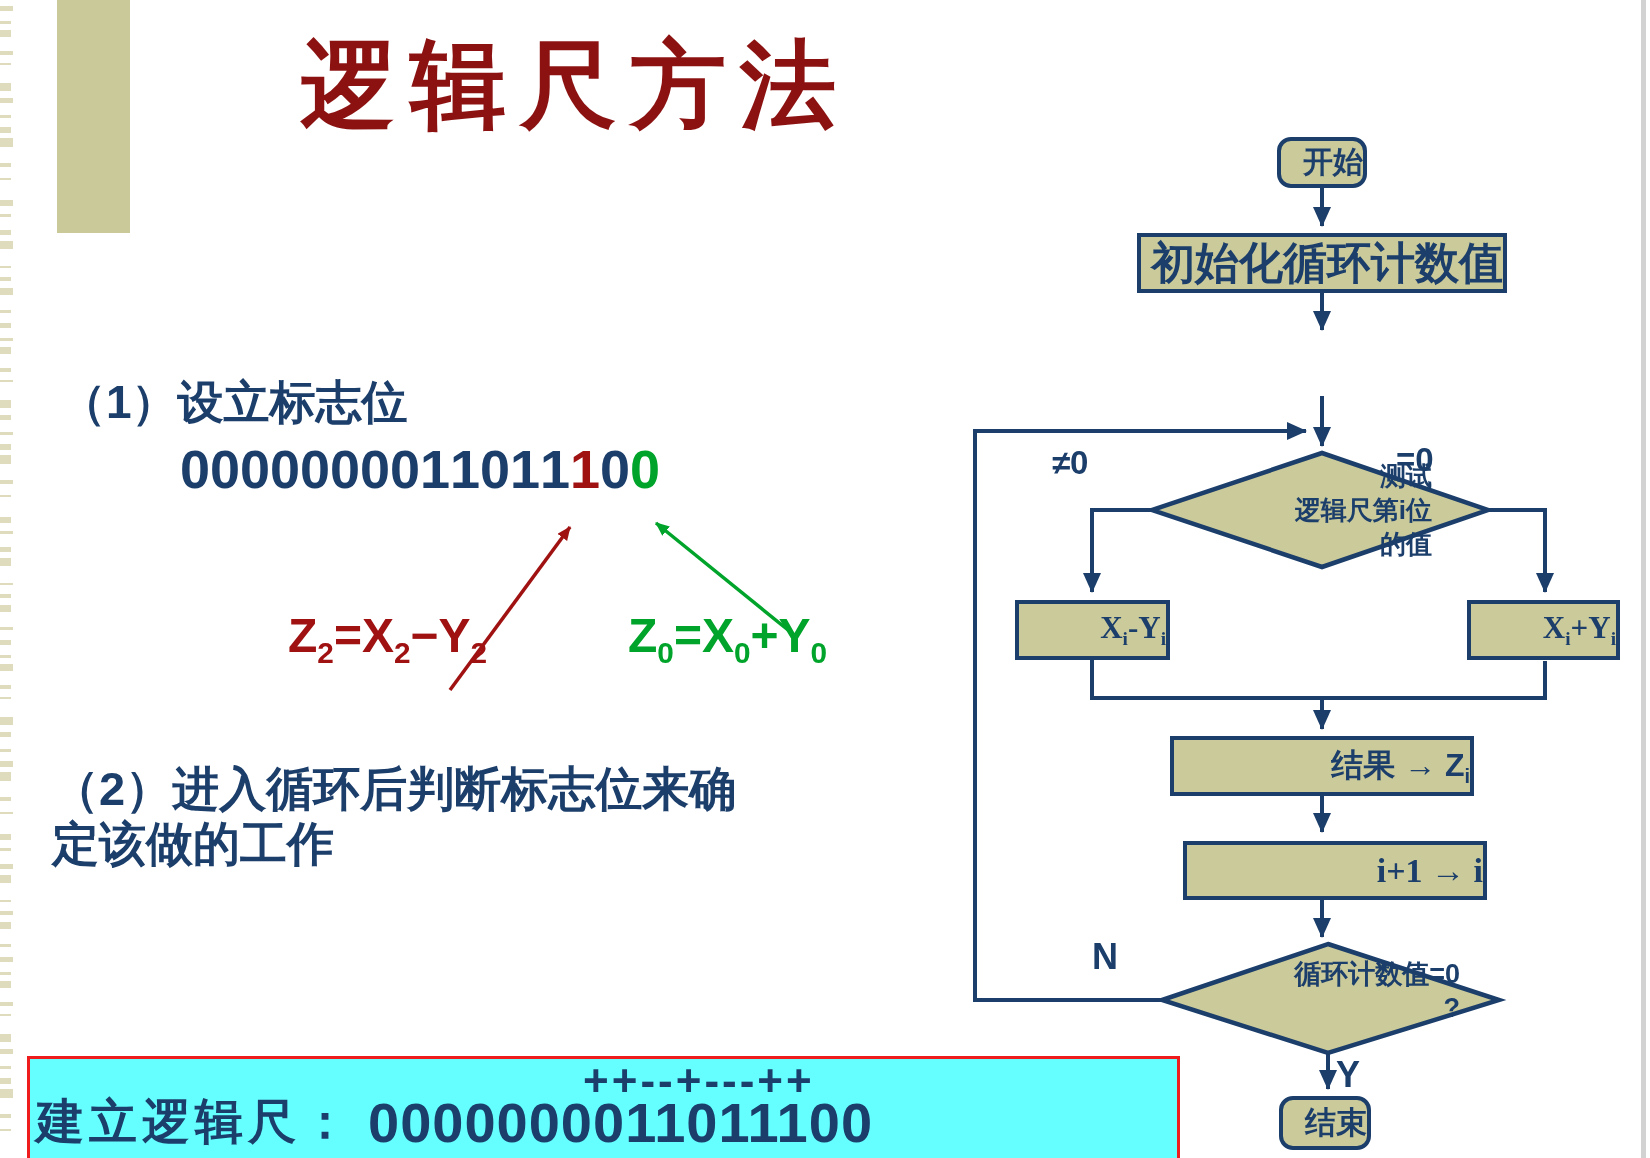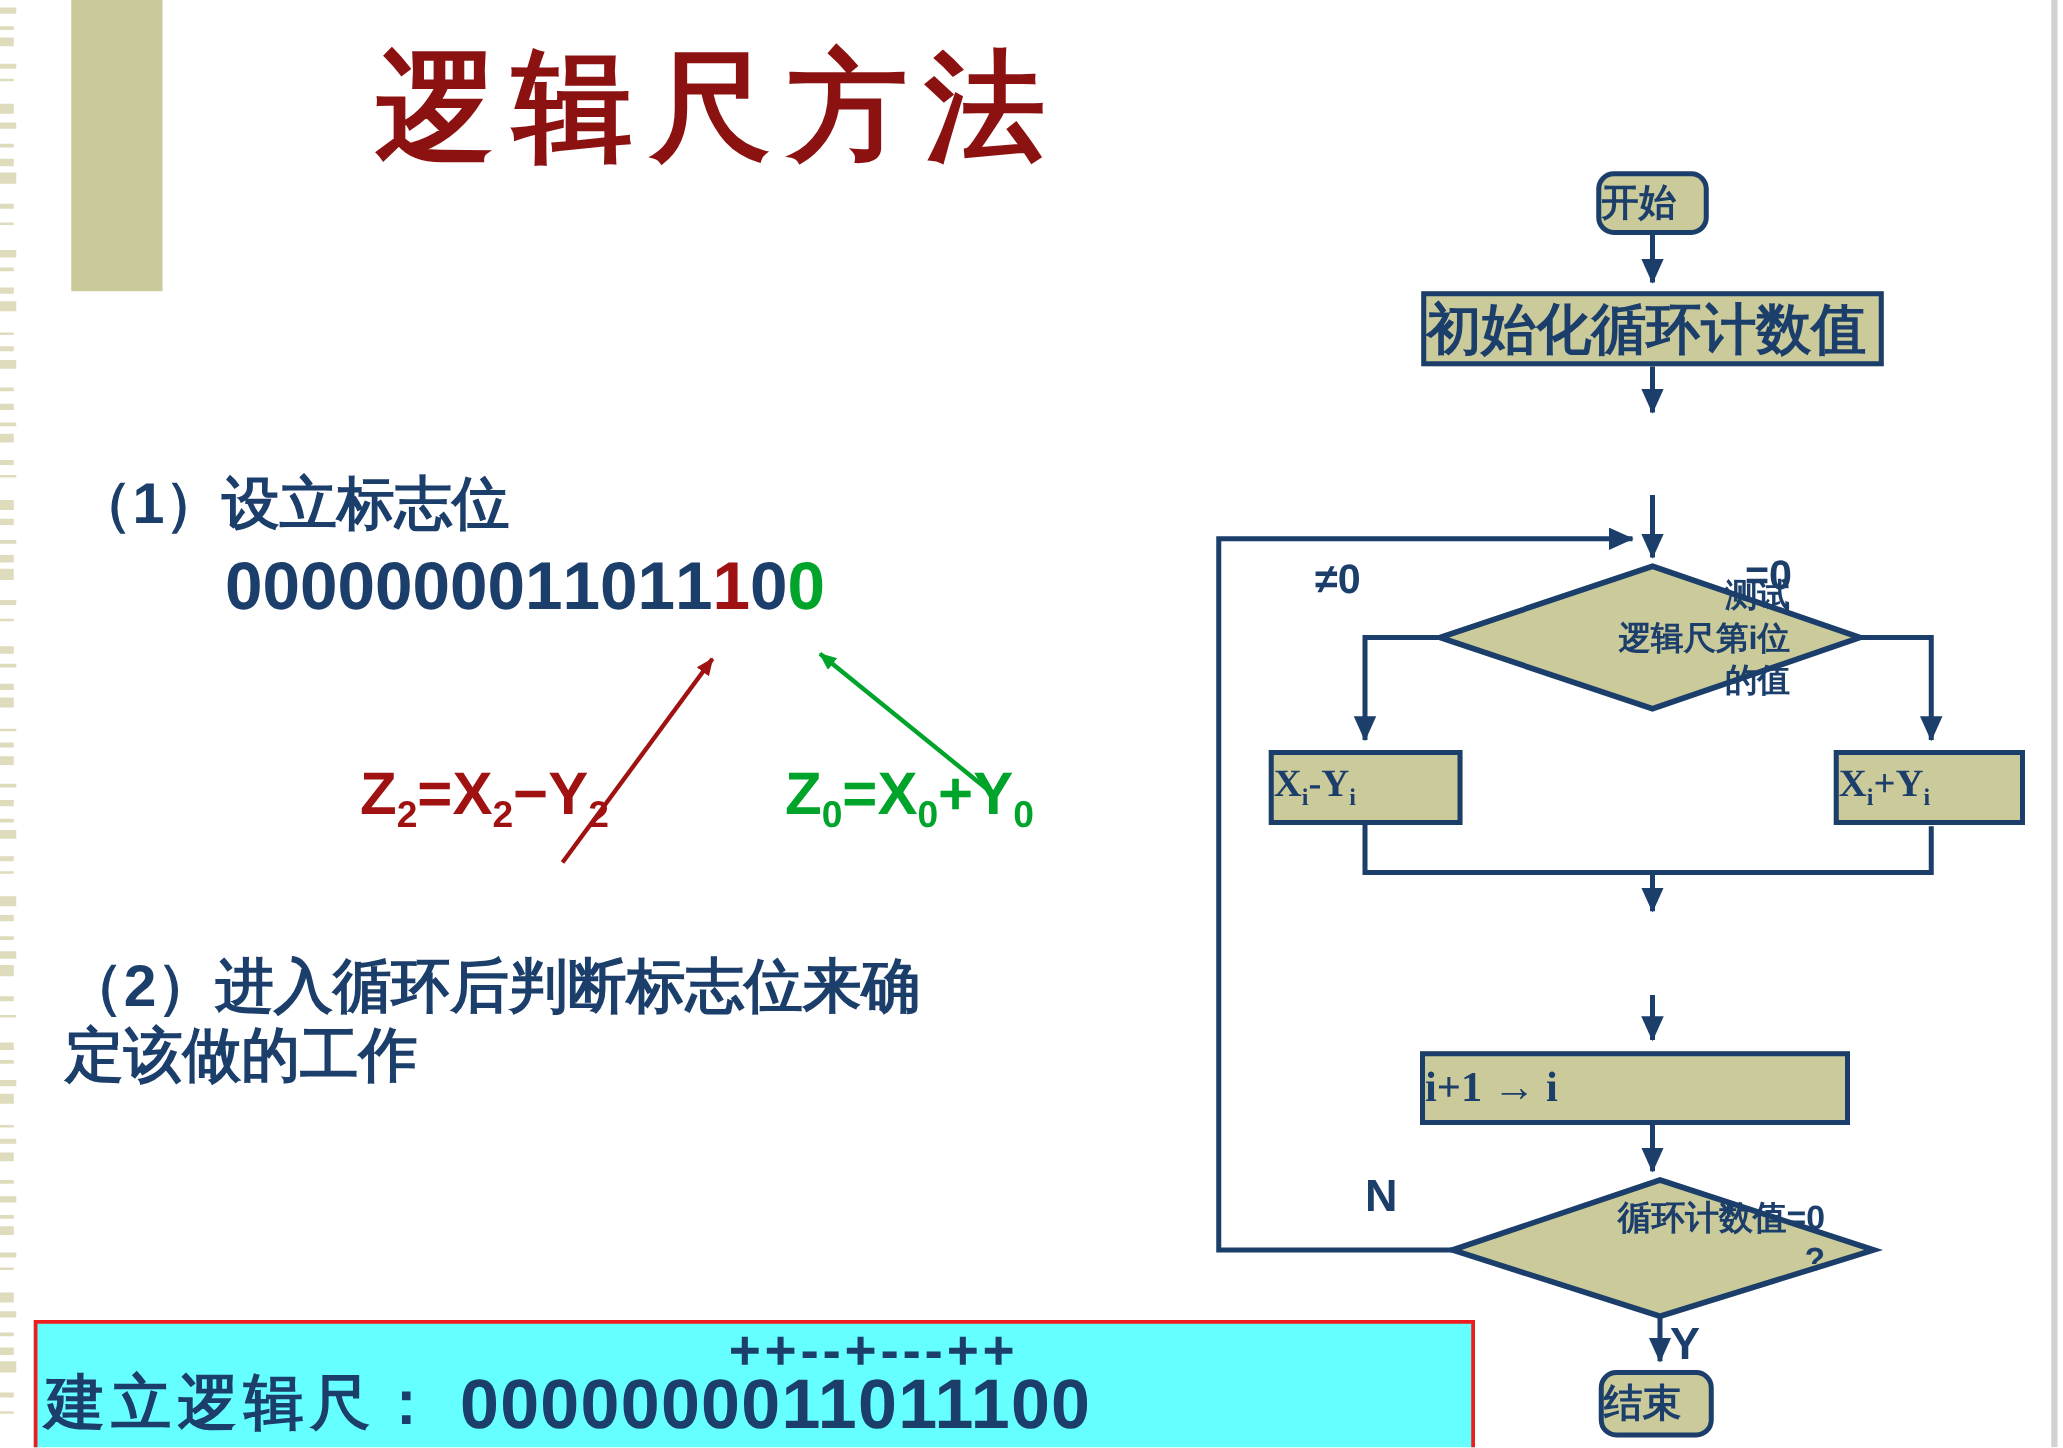--- a/index.html
+++ b/index.html
@@ -36,30 +36,30 @@
   .ruler-box{left:27px;top:1056px;width:1153px;height:112px;background:var(--cyan_bg);
              border:3px solid var(--red_border);box-sizing:border-box;}
   .pm{left:583px;top:1056px;font-size:44px;font-weight:bold;color:var(--navy);letter-spacing:3px;}
   .ruler-line{left:36px;top:1090px;display:flex;align-items:flex-start;color:var(--navy);white-space:nowrap;}
   .ruler-label{font-family:"Liberation Serif","DejaVu Serif",serif;font-size:48px;font-weight:bold;
                letter-spacing:5px;margin-right:14px;}
   .ruler-binary{font-size:56px;font-weight:bold;letter-spacing:1px;}
   
   svg.overlay{position:absolute;left:0;top:0;z-index:1;}
   .fbox{z-index:2;background:var(--khaki_fill);border:4px solid var(--navy);box-sizing:border-box;
-        display:flex;align-items:center;justify-content:flex-start;color:var(--navy);font-weight:bold;}
+        display:flex;align-items:center;justify-content:flex-end;color:var(--navy);font-weight:bold;}
   .round{border-radius:14px;}
   .fb-start{left:1277px;top:137px;width:90px;height:51px;font-size:30px;}
   .fb-init{left:1137px;top:233px;width:370px;height:60px;font-size:44px;}
   .fb-seti{left:1156px;top:337px;width:332px;height:59px;font-size:34px;}
   .serifbox{font-family:"Liberation Serif","DejaVu Serif",serif;}
   .fb-opl{left:1015px;top:600px;width:155px;height:60px;font-size:31px;}
   .fb-opr{left:1467px;top:600px;width:153px;height:60px;font-size:31px;}
   .fb-result{left:1170px;top:736px;width:304px;height:60px;font-size:32px;}
-  .fb-incr{left:1136px;top:841px;width:344px;height:59px;font-size:34px;}
+  .fb-incr{left:1183px;top:841px;width:304px;height:59px;font-size:34px;}
   .fb-end{left:1279px;top:1096px;width:92px;height:54px;font-size:31px;}
   .fbox sub{font-size:.62em;}
   .dtext{z-index:3;text-align:right;color:var(--navy);font-weight:bold;white-space:pre-line;}
   .d1text{left:1212px;top:460px;width:220px;font-size:26px;line-height:1.3;}
   .d2text{left:1200px;top:958px;width:260px;font-size:27px;line-height:1.25;}
   .blabel{z-index:3;color:var(--navy);font-weight:bold;}
   .neq0{left:1052px;top:444px;font-size:33px;}
   .eq0{left:1396px;top:441px;font-size:33px;}
   .nlab{left:1092px;top:936px;font-size:36px;}
   .ylab{left:1336px;top:1054px;font-size:36px;}
@@ -204,20 +204,23 @@
   </div>
   <div class="abs fbox fb-init">
     <span>初始化循环计数值</span>
   </div>
   <div class="abs fbox serifbox fb-opl">
     <span><span>X</span><sub>i</sub><span>-Y</span><sub>i</sub></span>
   </div>
   <div class="abs fbox serifbox fb-opr">
     <span><span>X</span><sub>i</sub><span>+Y</span><sub>i</sub></span>
   </div>
+  <div class="abs fbox fb-result">
+    <span><span>结果 → Z</span><sub>i</sub></span>
+  </div>
   <div class="abs fbox serifbox fb-incr">
     <span><span>i+1 → i</span></span>
   </div>
   <div class="abs fbox round fb-end">
     <span>结束</span>
   </div>
 
   <div class="abs dtext d1text">测试
 逻辑尺第i位
 的值</div>

